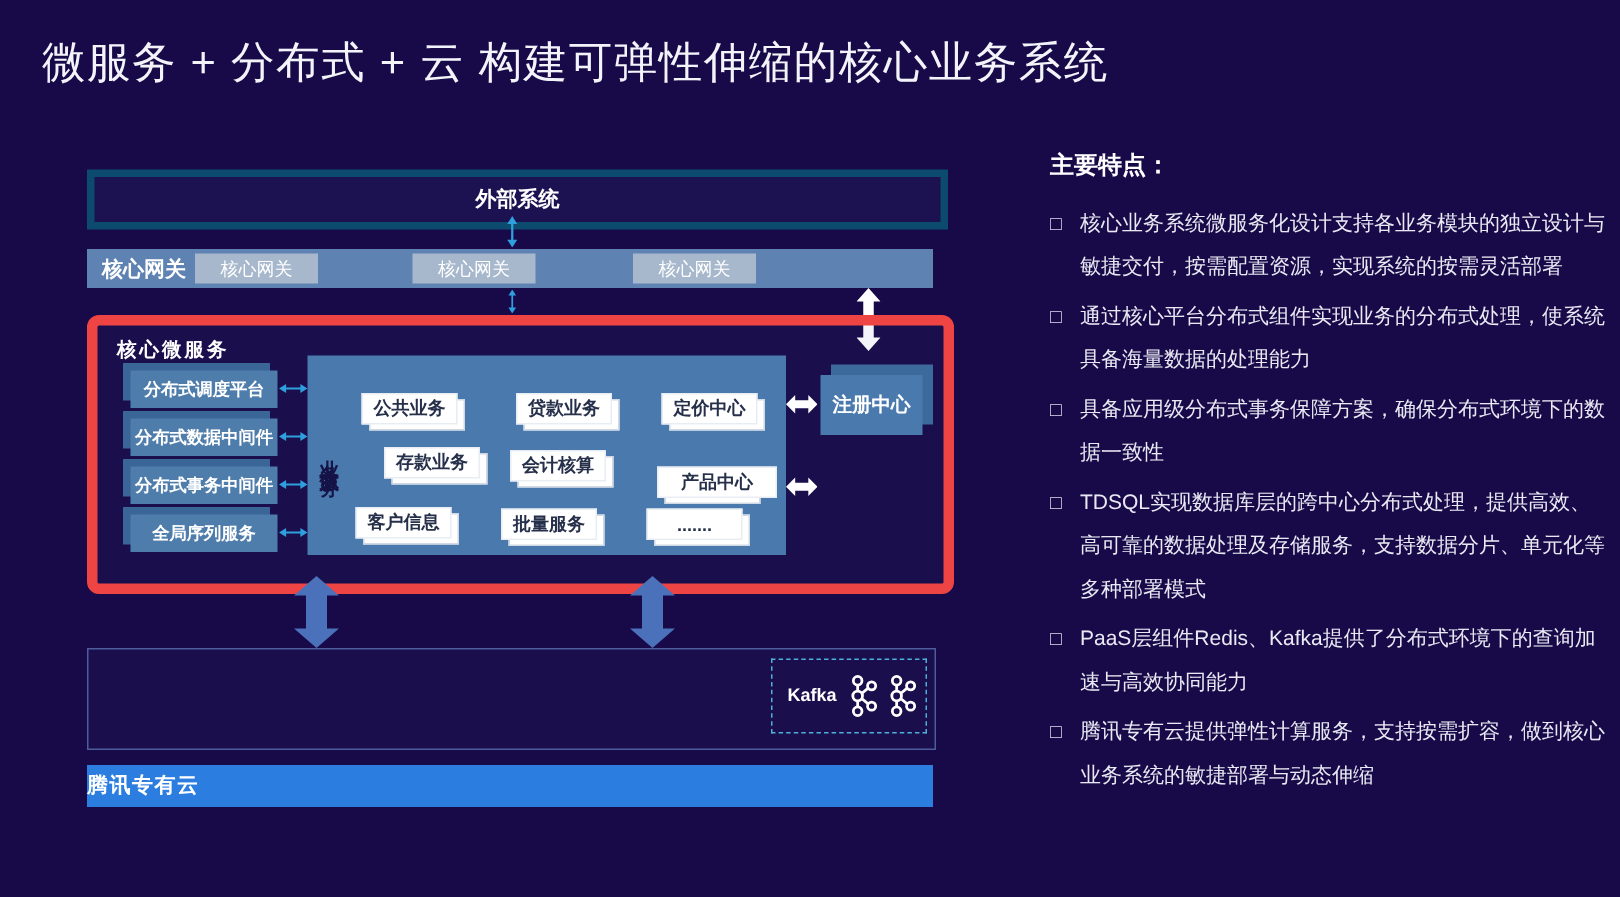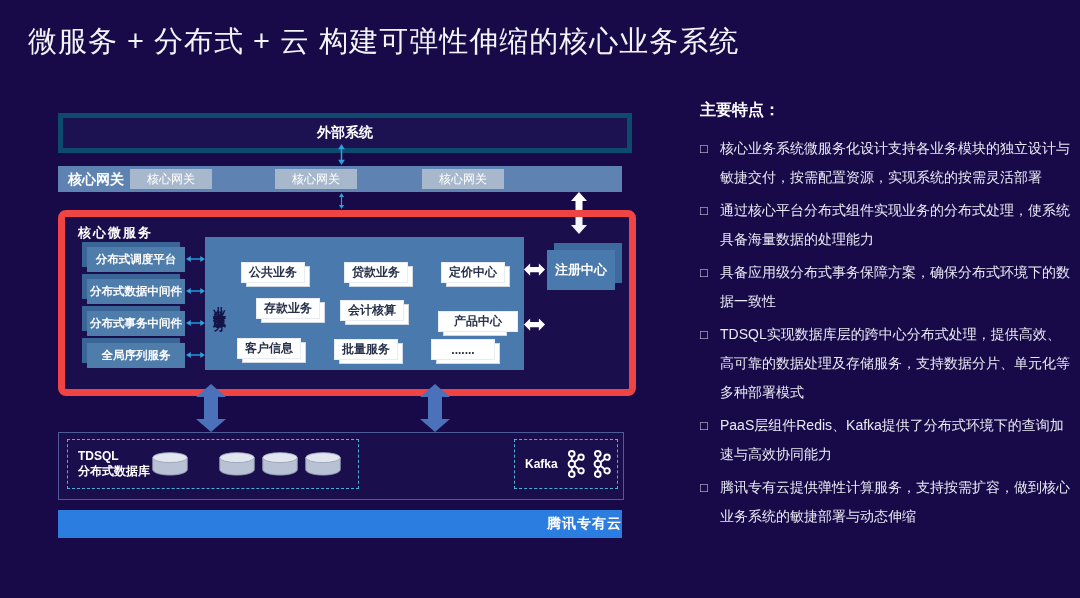--- a/index.html
+++ b/index.html
@@ -82,21 +82,21 @@
                color:#ffffff;font-size:12px;font-weight:bold;line-height:15px;}
   .cylinder{position:absolute;top:11px;width:40px;height:26px;}
   .cy0{left:82px;} .cy1{left:149px;} .cy2{left:192px;} .cy3{left:235px;}
   .redis-ic{position:absolute;width:30px;height:28px;}
   .r0{left:48px;top:4px;} .r1{left:92px;top:2px;} .r2{left:68px;top:21px;}
   .kafka-ic{position:absolute;top:8px;width:22px;height:32px;color:#ffffff;}
   .k0{left:50px;} .k1{left:76px;}
 
   
   .cloud-bar{position:absolute;left:58px;top:510px;width:564px;height:28px;background:#2b7de0;
-             display:flex;align-items:center;justify-content:flex-end;
+             display:flex;align-items:center;justify-content:flex-start;
              color:#ffffff;font-size:14px;font-weight:bold;letter-spacing:1px;}
 
   
   .features{position:absolute;left:700px;top:100px;width:372px;}
   .feat-head{margin:0 0 13px 0;color:#ffffff;font-size:16px;font-weight:bold;}
   .feat-item{display:flex;align-items:flex-start;margin-bottom:4px;}
   .bullet{flex:0 0 20px;color:#dcdcec;font-size:13px;line-height:29px;}
   .feat-text{flex:1;color:#e9e9f4;font-size:14px;line-height:29px;}
 </style>
 </head>
@@ -266,38 +266,20 @@
   </div>
 
   <svg class="bigarr bg0">
       <use href="#avf"></use>
     </svg>
   <svg class="bigarr bg1">
       <use href="#avf"></use>
     </svg>
 
   <div class="infra-box">
-    <div class="dashed tdsql">
-      <div class="infra-label">
-        <div>TDSQL</div>
-        <div>分布式数据库</div>
-      </div>
-      <svg class="cylinder cy0">
-          <use href="#cyl"></use>
-        </svg>
-      <svg class="cylinder cy1">
-          <use href="#cyl"></use>
-        </svg>
-      <svg class="cylinder cy2">
-          <use href="#cyl"></use>
-        </svg>
-      <svg class="cylinder cy3">
-          <use href="#cyl"></use>
-        </svg>
-    </div>
     <div class="dashed kafka">
       <span class="infra-label">Kafka</span>
       <svg class="kafka-ic k0">
           <use href="#kafkalogo"></use>
         </svg>
       <svg class="kafka-ic k1">
           <use href="#kafkalogo"></use>
         </svg>
     </div>
   </div>

